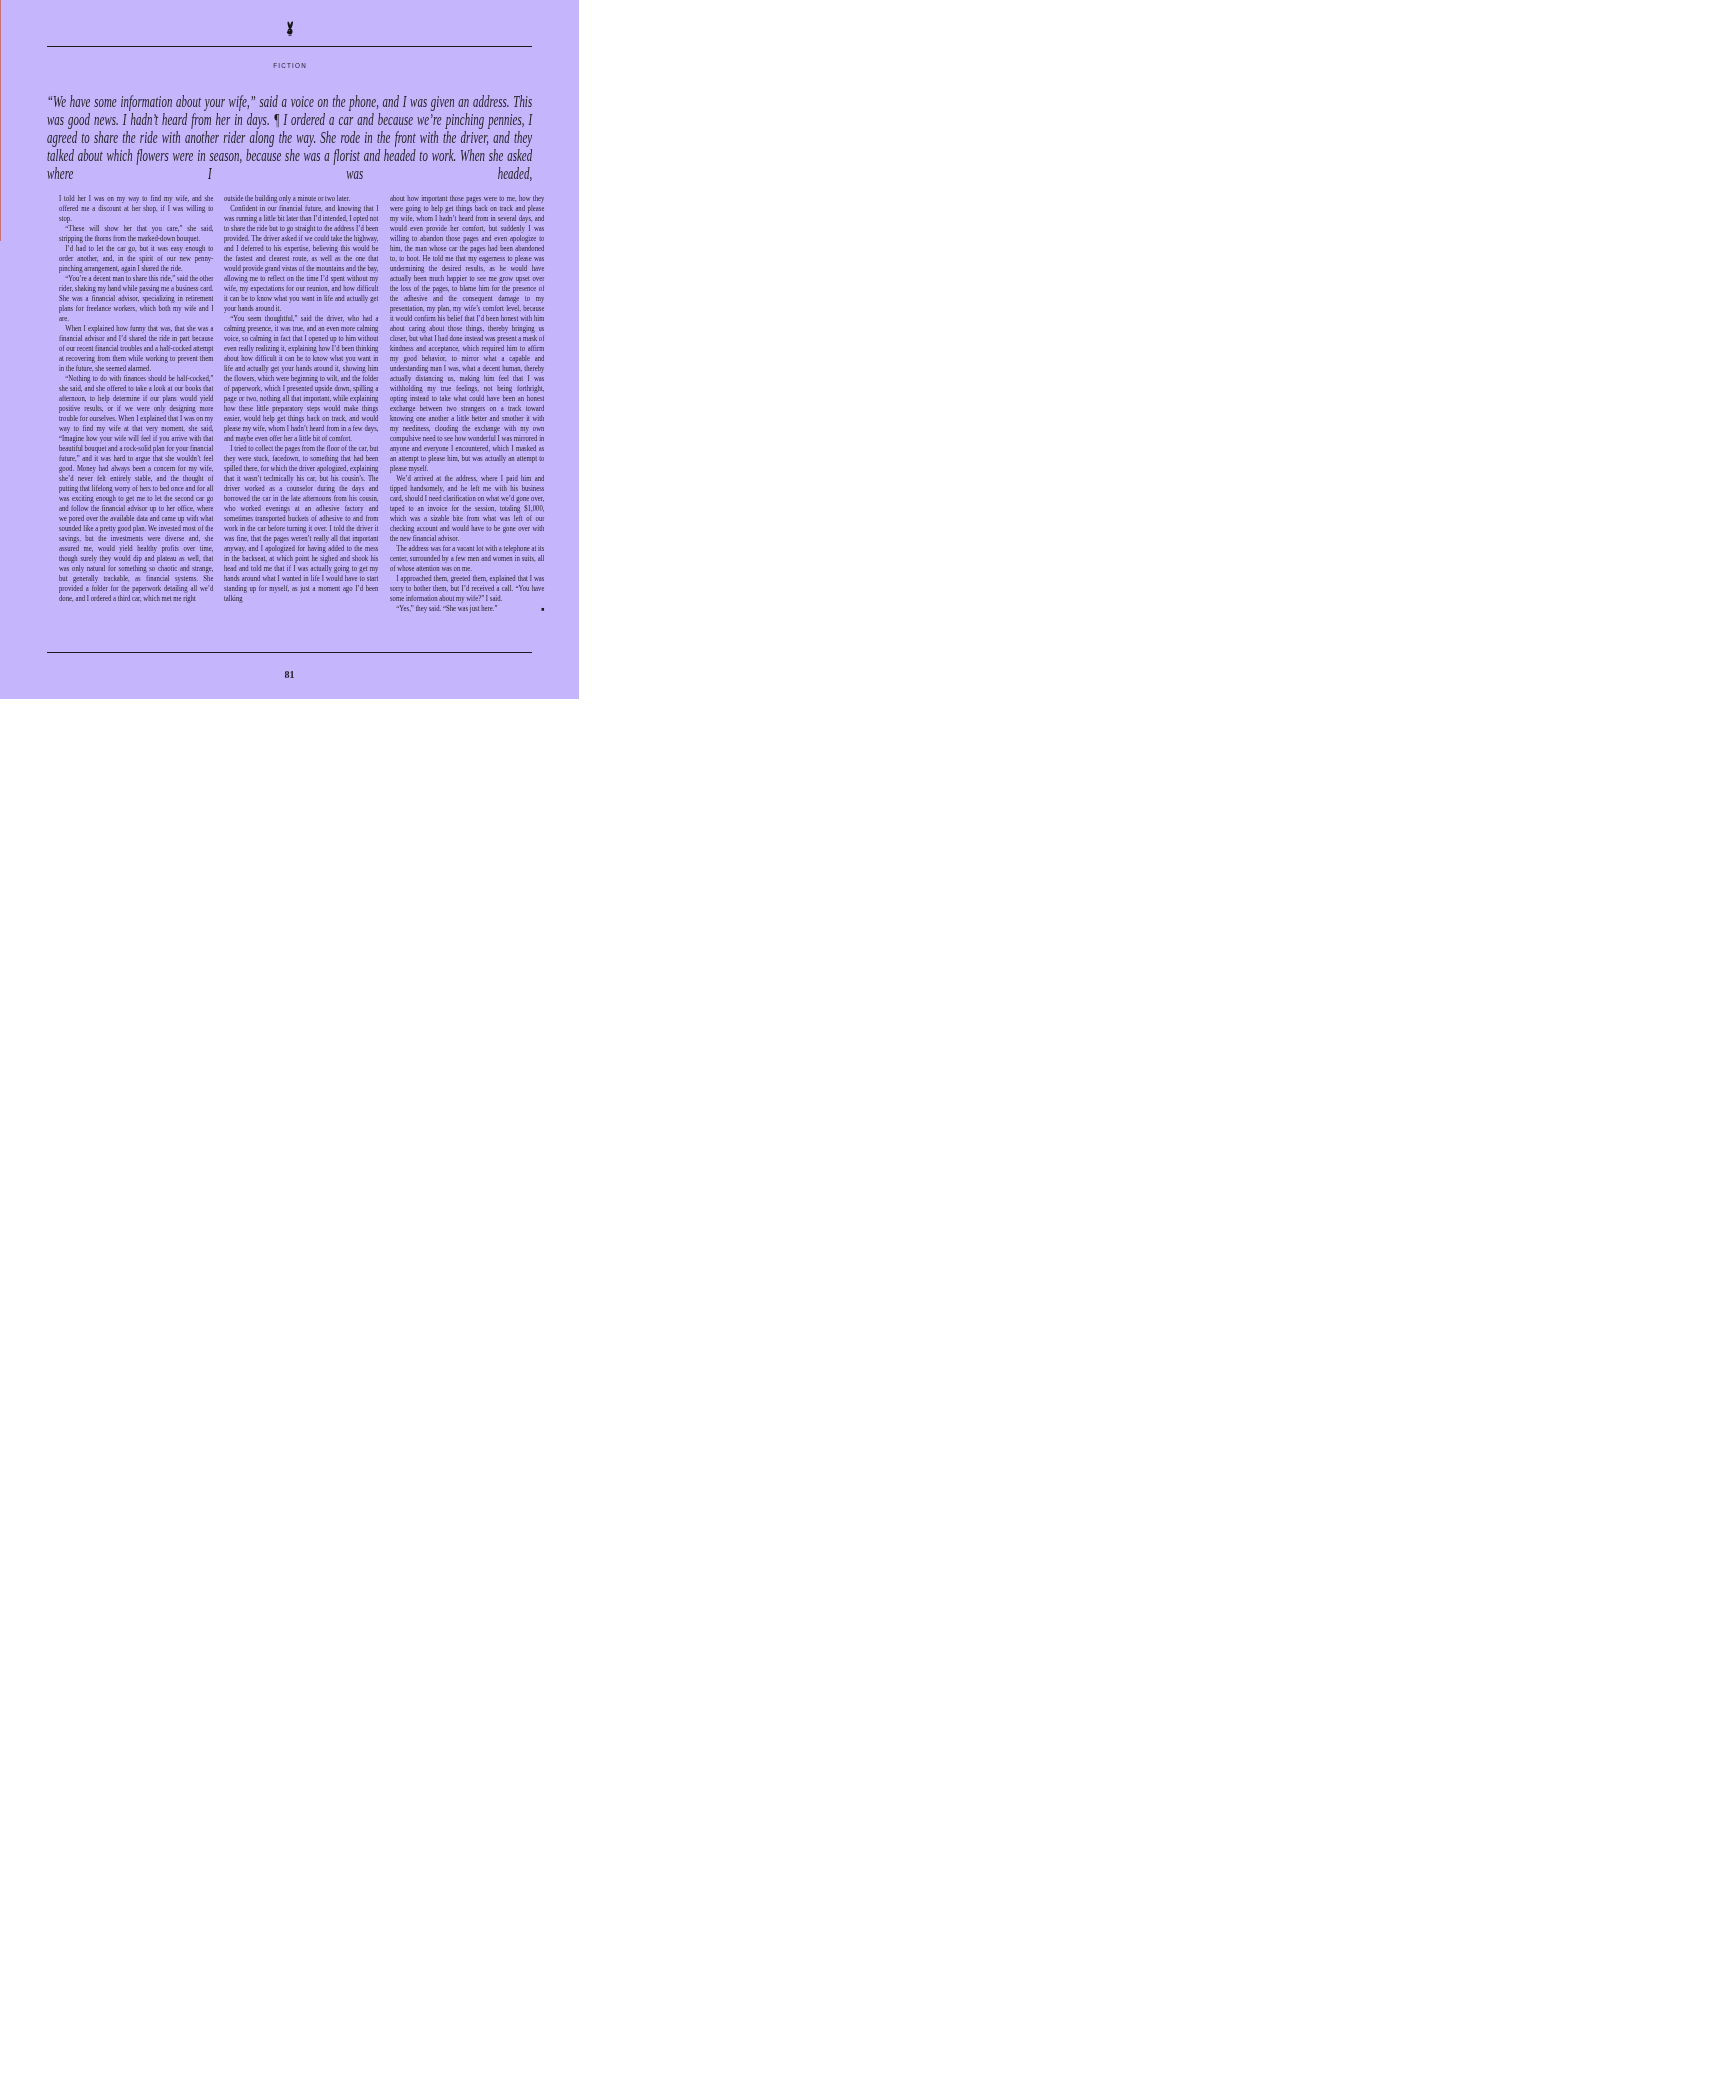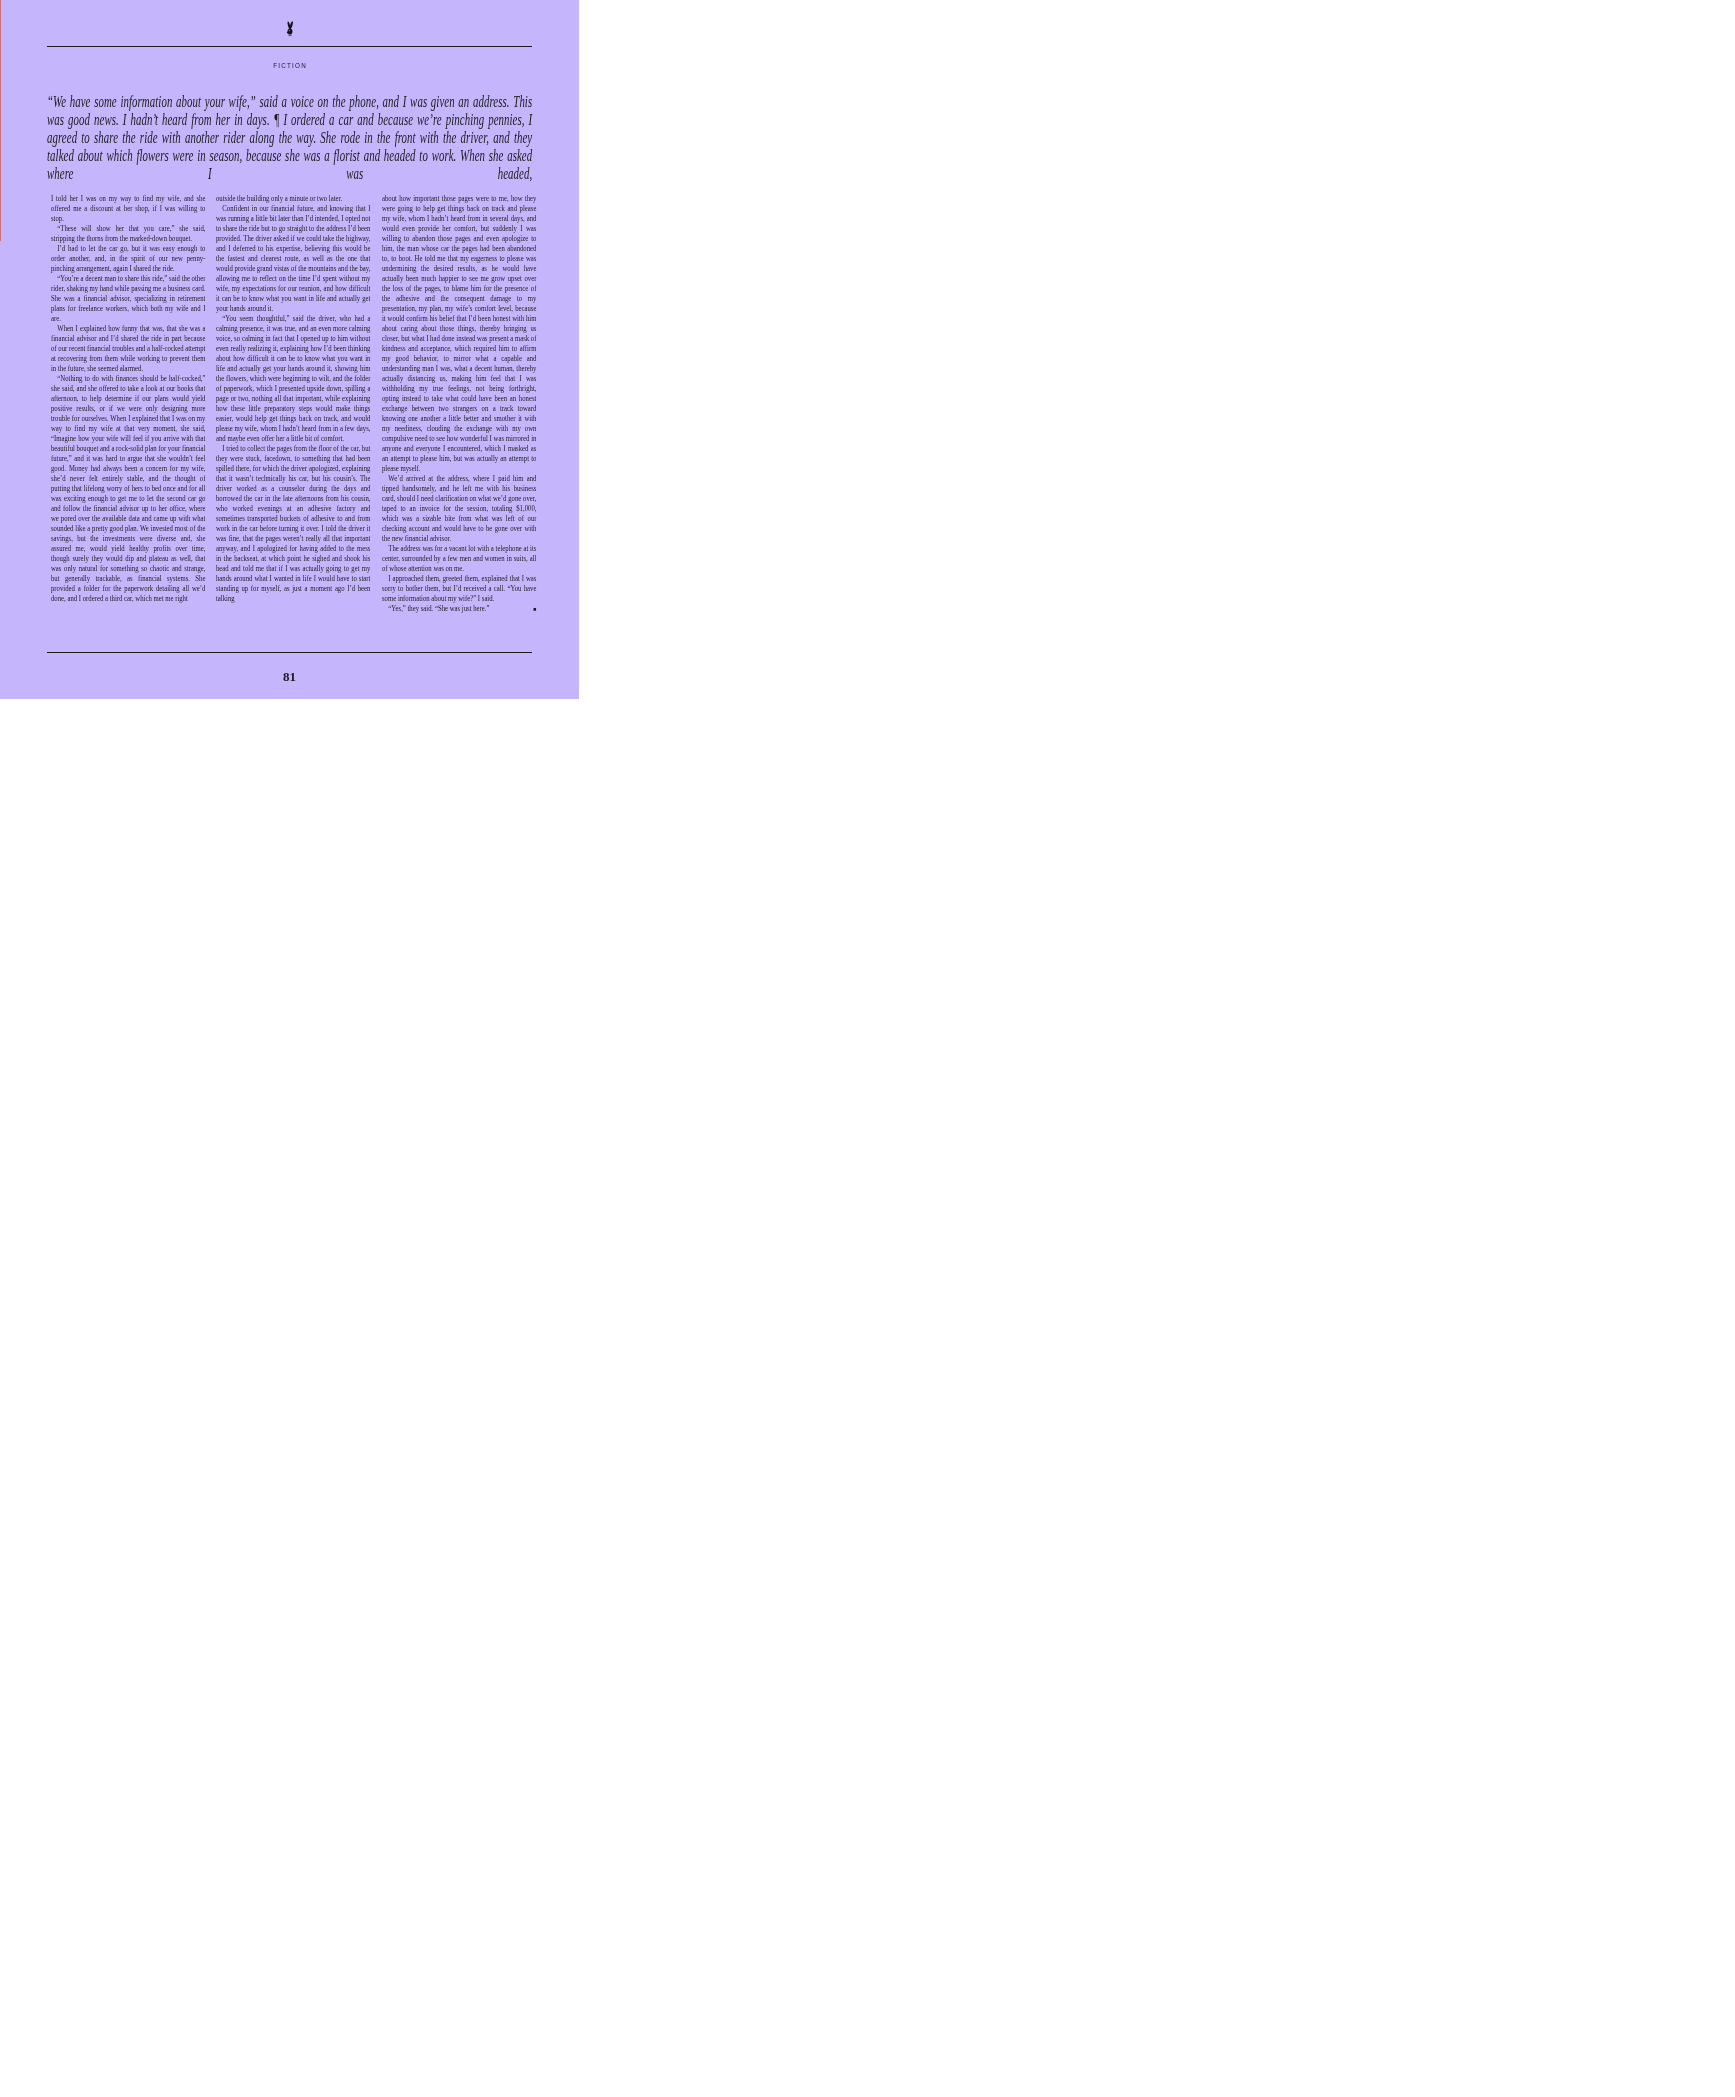--- a/index.html
+++ b/index.html
@@ -57,21 +57,21 @@
     font-style:italic;
     font-size:16.4px;
     line-height:18px;
     text-align:justify;
     text-align-last:justify;
     letter-spacing:0.1px;
     white-space:normal;
   }
   .columns{
     position:absolute;
-    left:4px; top:194px;
+    left:12px; top:194px;
     width:579px; height:435px;
   }
   .col{
     position:absolute;
     top:0;
     width:165px;
     height:435px;
     overflow:hidden;
     transform:scaleX(0.936);
     transform-origin:0 0;
@@ -91,21 +91,21 @@
     font-size:5.8px;
     line-height:10px;
     font-style:normal;
   }
   .folio{
     position:absolute;
     top:669px;
     left:0; width:100%;
     text-align:center;
     font-weight:bold;
-    font-size:13px;
+    font-size:10px;
     color:#1c1c1c;
   }
 </style>
 </head>
 <body>
 
 <div class="page" style="color: rgb(28, 28, 28); background: #c4b5fd;">
 
   <div class="edge-line" style="background: rgb(196, 115, 122);"></div>
 

